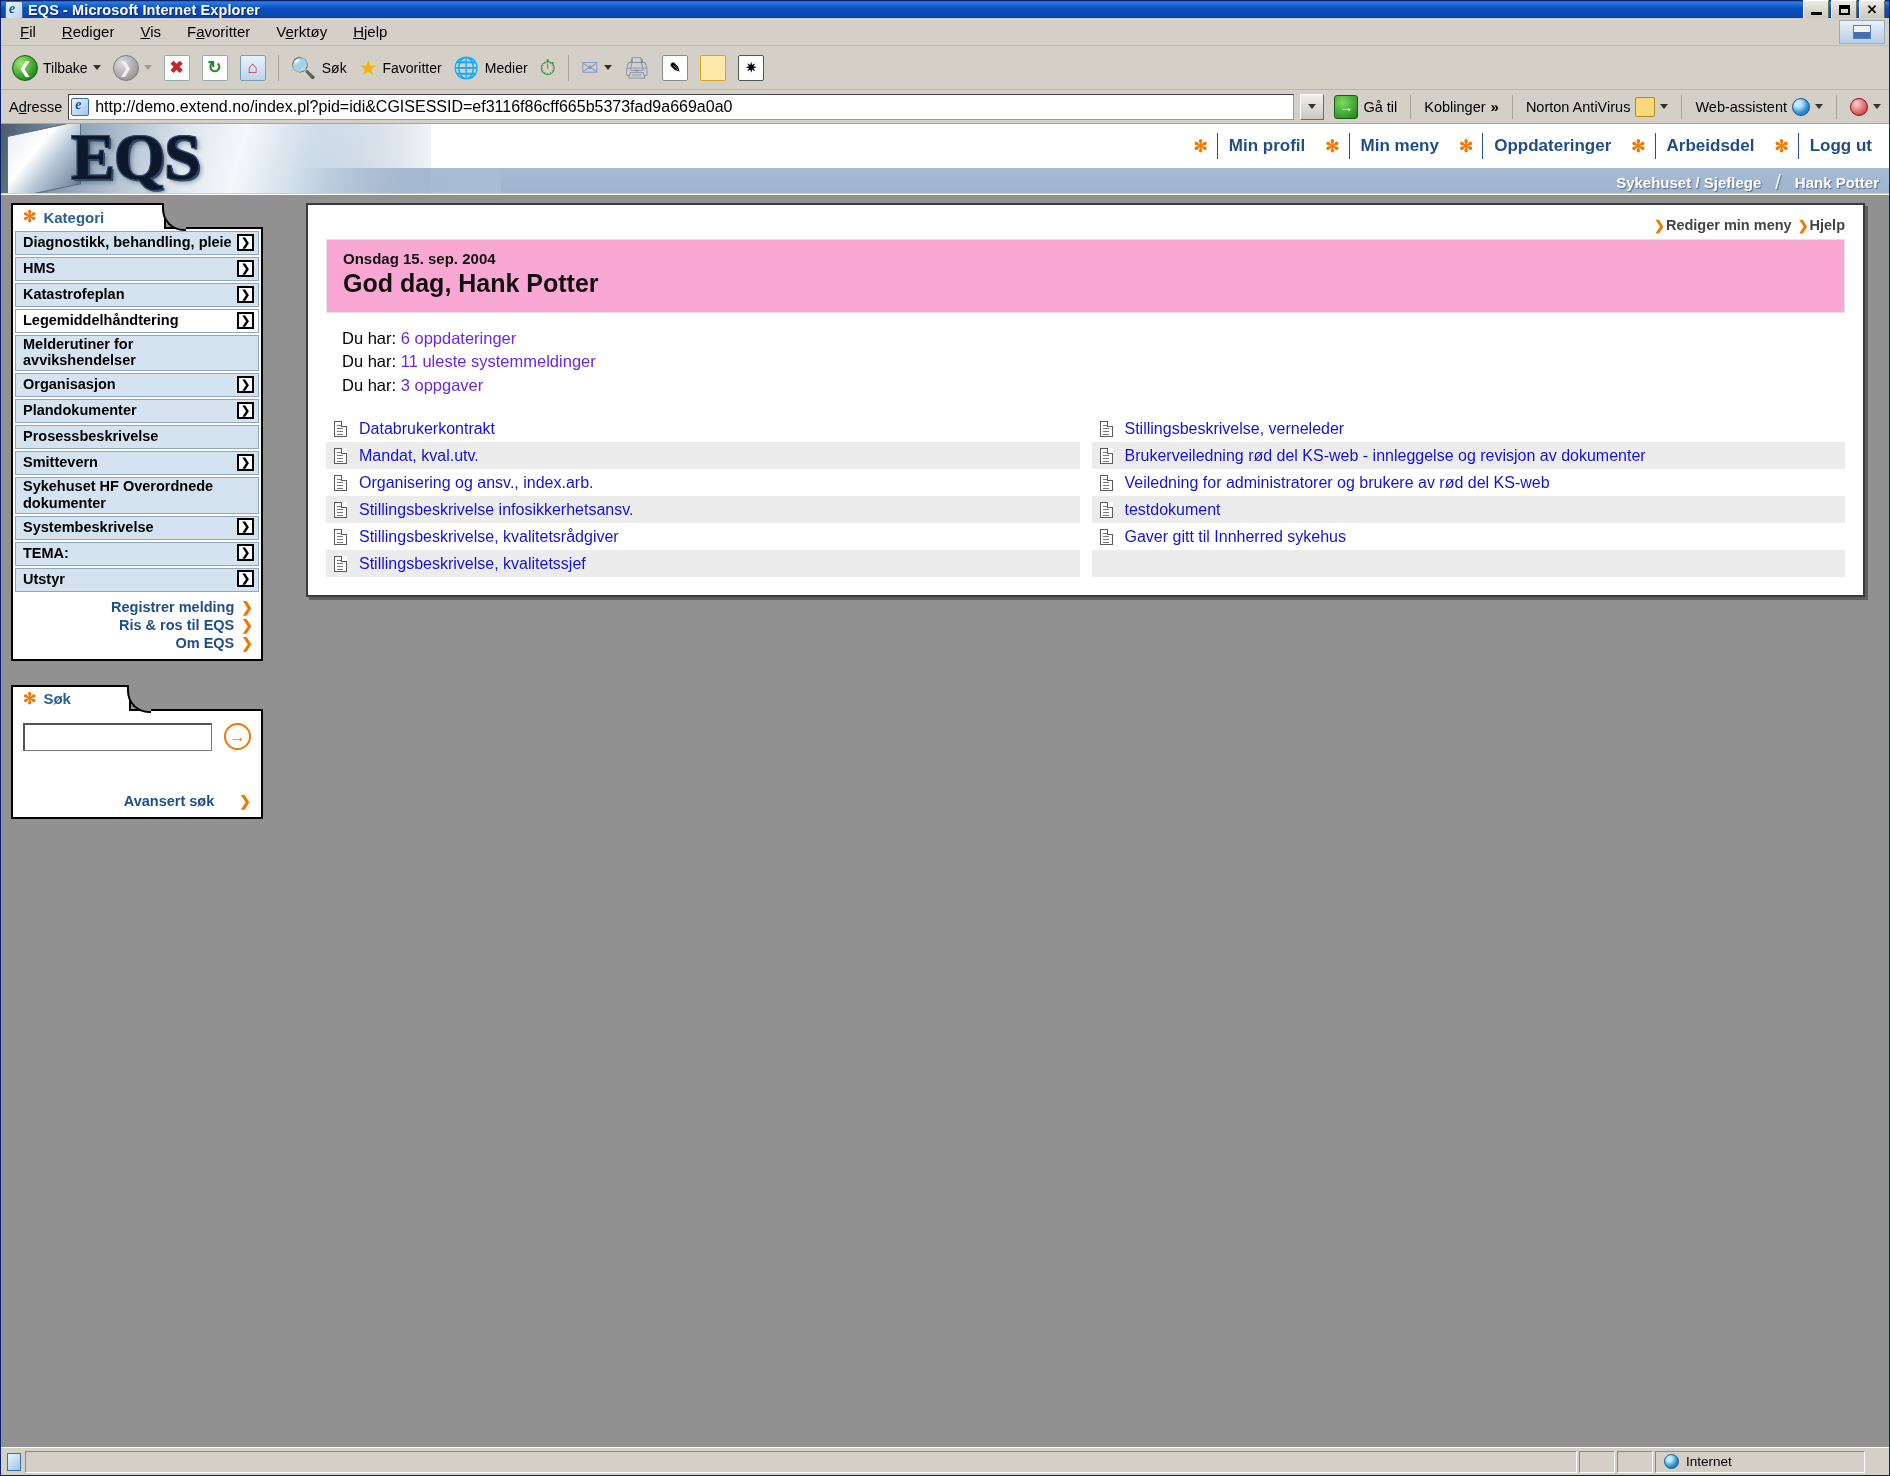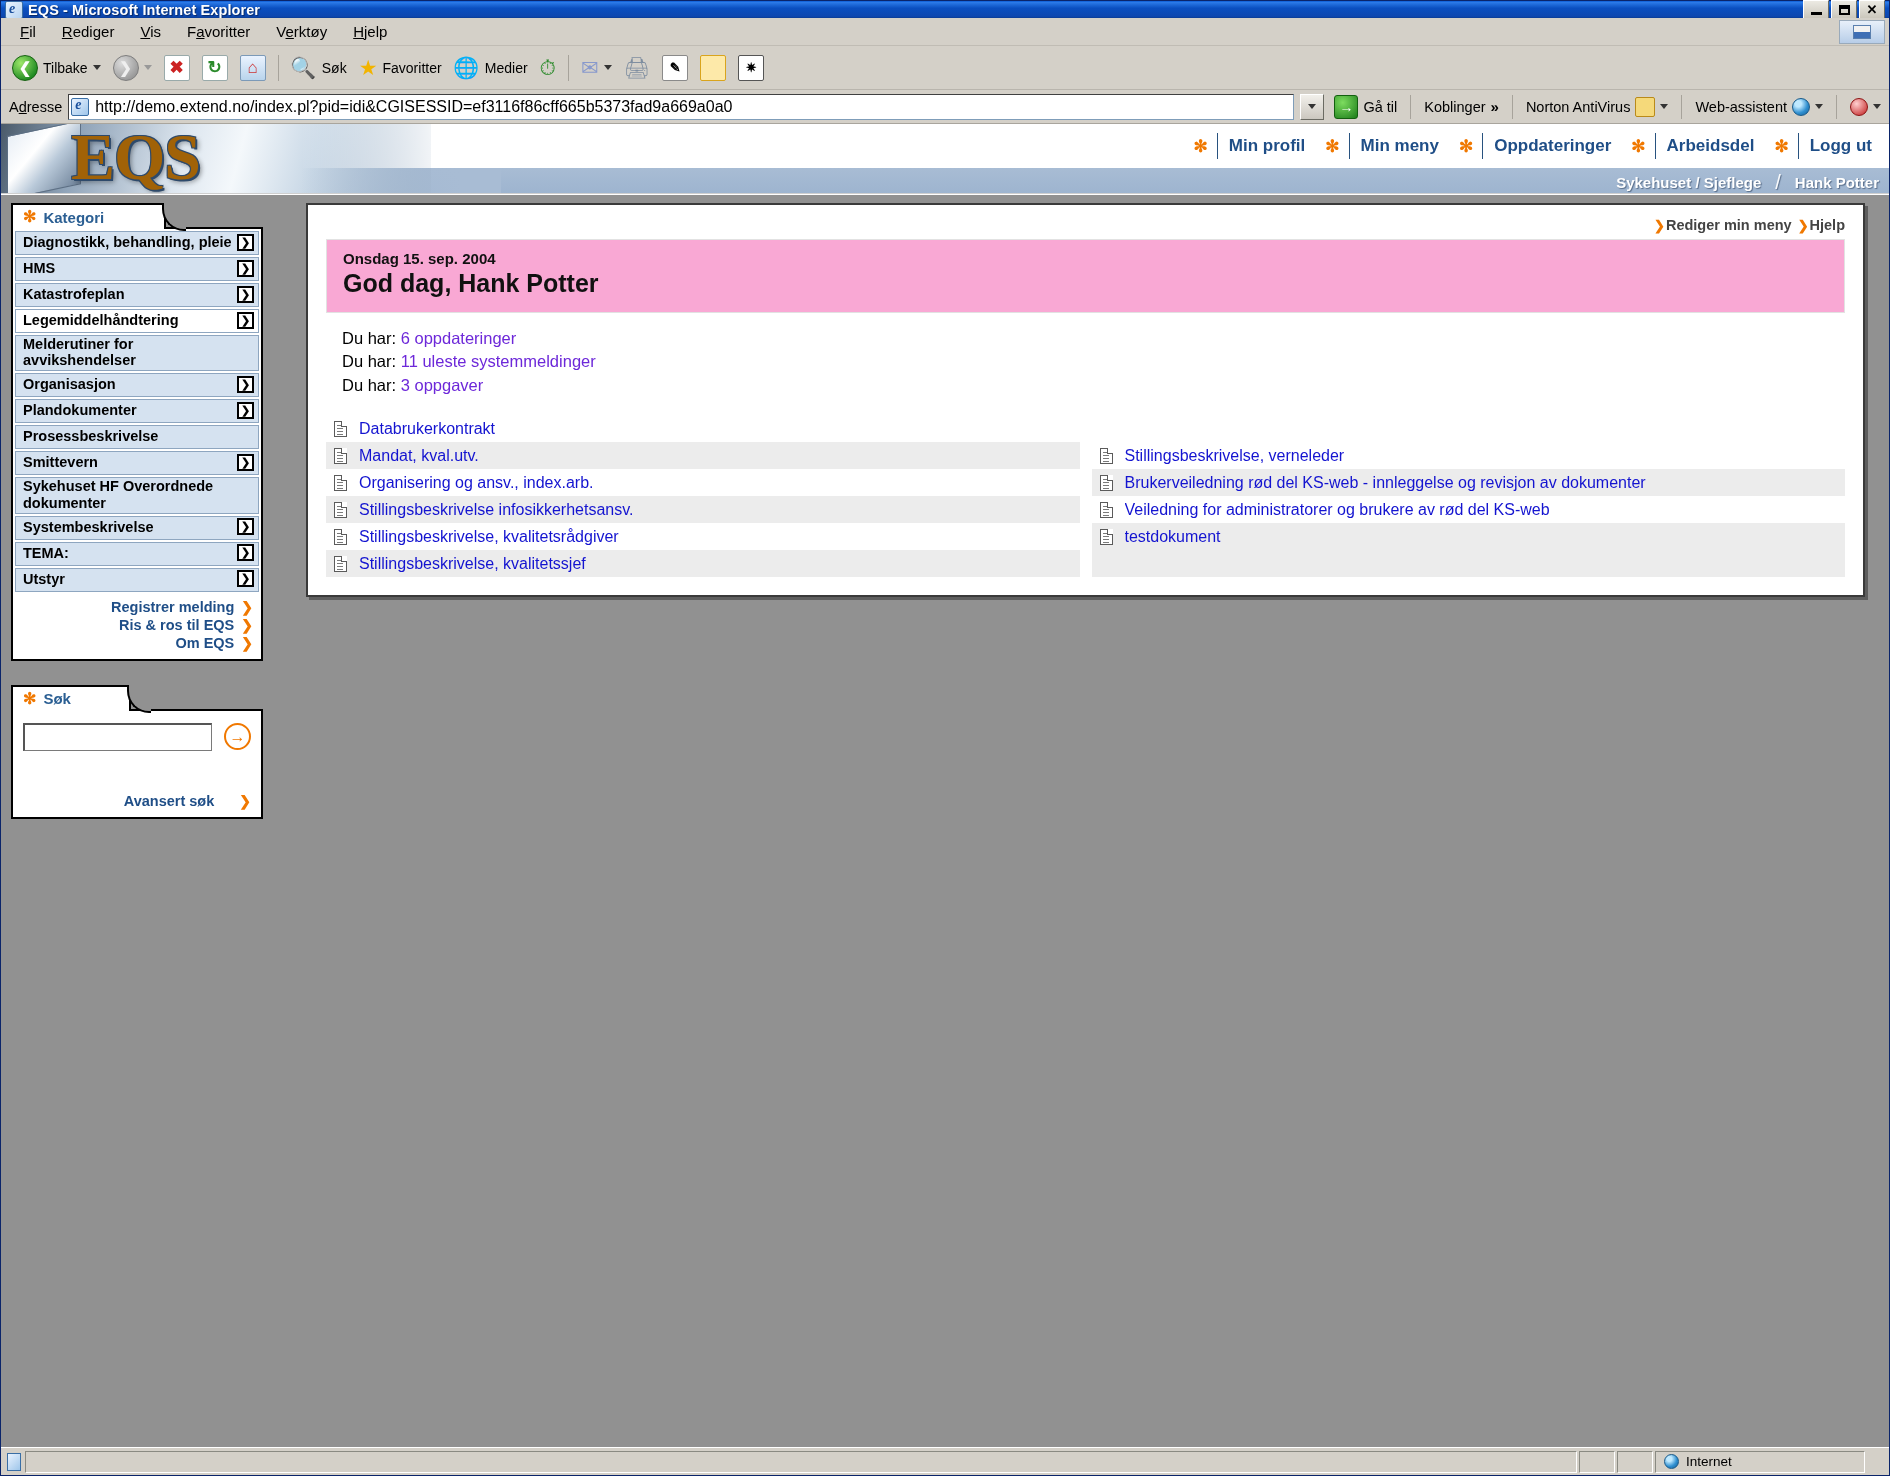--- a/index.html
+++ b/index.html
@@ -146,21 +146,21 @@
      position:absolute;left:300px;top:0;width:200px;height:44px;
      background:linear-gradient(90deg,rgba(255,255,255,0),#fff 75%);
   }
   .banner-fade2{
      position:absolute;left:300px;top:44px;width:200px;height:26px;
      background:linear-gradient(90deg,rgba(168,188,212,0),#a8bcd4 80%);
   }
   .logo{
      position:absolute;left:70px;top:-2px;
      font-family:"Liberation Serif", serif;
-     font-size:66px;font-weight:bold;color:#a16207;
+     font-size:66px;font-weight:bold;color:#0f172a;
      letter-spacing:-1px;
      text-shadow: 2px 2px 0 #2e4a6b, -1px -1px 0 #2e4a6b, 1px -1px 0 #2e4a6b, -1px 1px 0 #2e4a6b, 3px 3px 5px rgba(0,0,0,.4);
      line-height:70px;
   }
   .topnav{
      position:absolute;right:6px;top:6px;
      display:flex;align-items:center;height:32px;
      font-size:17px;font-weight:bold;color:#1f4e87;
   }
   .topnav .star{color:#f07800;font-size:17px;padding:0 9px;}
@@ -619,20 +619,24 @@
               <span class="dname">Brukerveiledning rød del KS-web - innleggelse og revisjon av dokumenter</span>
             </div>
             <div class="docrow">
               <span class="docicon"></span>
               <span class="dname">Veiledning for administratorer og brukere av rød del KS-web</span>
             </div>
             <div class="docrow alt">
               <span class="docicon"></span>
               <span class="dname">testdokument</span>
             </div>
+            <div class="docrow">
+              <span class="docicon"></span>
+              <span class="dname">Gaver gitt til Innherred sykehus</span>
+            </div>
             <div class="docrow alt">
               <span class="dname"></span>
             </div>
           </div>
 
         </div>
       </div>
 
     </div>
   </div>

